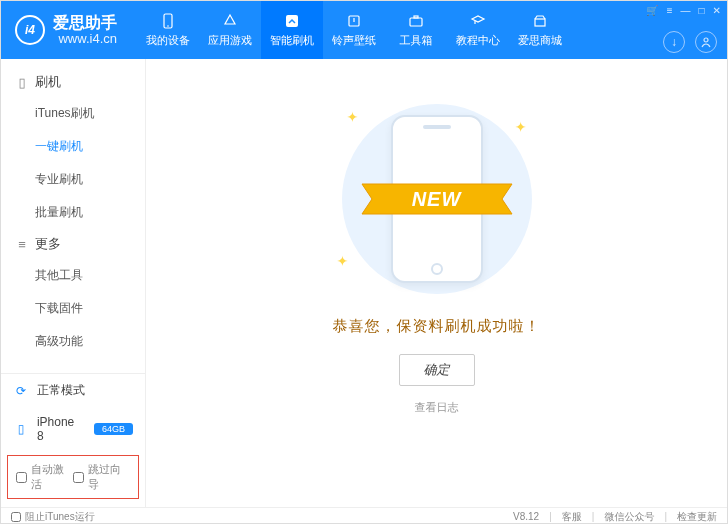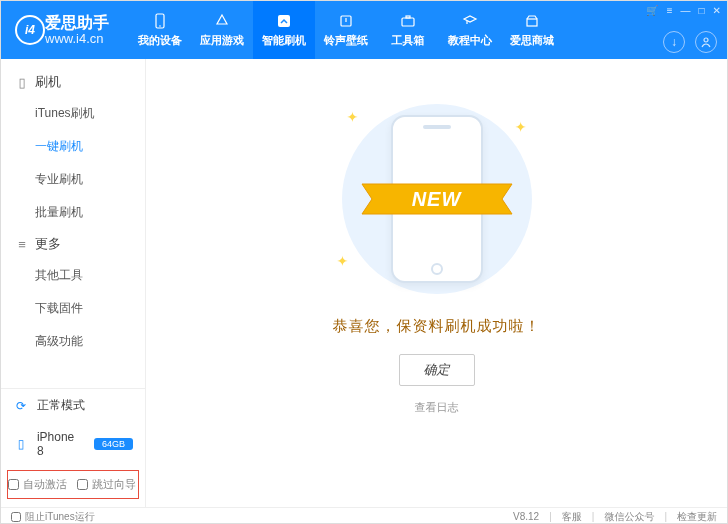--- a/index.html
+++ b/index.html
@@ -1,43 +1,43 @@
 <!DOCTYPE html>
 <html><head>
 <meta charset="utf-8">
 <style>
   * { box-sizing: border-box; margin: 0; padding: 0; }
   body { font-family: "Microsoft YaHei", Arial, sans-serif; font-size: 12px; color: #555; background: #fff; width: 728px; height: 524px; overflow: hidden; border: 1px solid #ddd; }
   .header { background: #1a8cff; height: 58px; display: flex; align-items: center; color: #fff; position: relative; }
   .logo { display: flex; align-items: center; padding: 0 14px; }
   .logo-circle { width: 30px; height: 30px; border: 2px solid #fff; border-radius: 50%; display: flex; align-items: center; justify-content: center; font-weight: bold; font-size: 12px; font-style: italic; }
-  .logo-text { margin-left: 0; line-height: 1.1; }
+  .logo-text { margin-left: 8px; line-height: 1.1; text-align: right; }
   .logo-text .cn { font-size: 16px; font-weight: bold; }
   .logo-text .en { font-size: 13px; opacity: .9; }
-  .topnav { display: flex; height: 100%; margin-left: 6px; font-weight: bold; }
+  .topnav { display: flex; height: 100%; margin-left: 6px; }
   .topnav-item { width: 62px; display: flex; flex-direction: column; align-items: center; justify-content: center; gap: 3px; cursor: pointer; font-size: 11px; }
   .topnav-item.active { background: #007aff; }
   .topnav-item .ico { width: 18px; height: 18px; display:flex; align-items:center; justify-content:center; }
   .sys-icons { position: absolute; right: 6px; top: 4px; display: flex; gap: 8px; font-size: 10px; color: #cfe6ff; }
   .sys-icons span { cursor: pointer; }
   .user-icons { position: absolute; right: 10px; bottom: 6px; display: flex; gap: 10px; }
   .circle-btn { width: 22px; height: 22px; border: 1.5px solid #9bcaff; border-radius: 50%; display:flex; align-items:center; justify-content:center; color:#cfe6ff; font-size:12px; cursor:pointer; }
   .body { display: flex; height: 448px; }
   .sidebar { width: 145px; border-right: 1px solid #eee; display: flex; flex-direction: column; }
   .side-scroll { flex: 1; overflow: auto; padding-top: 8px; }
   .side-group { padding: 6px 14px; color: #444; font-size: 13px; display:flex; align-items:center; gap:6px;}
   .side-group .ico { color:#888; width:14px; display:inline-flex; justify-content:center;}
   .side-items { padding-left: 34px; }
   .side-item { padding: 8px 0; font-size: 12px; color: #555; cursor: pointer; }
   .side-item.active { color: #1a8cff; }
   .side-bottom { border-top: 1px solid #eee; }
   .mode-row, .device-row { display:flex; align-items:center; gap:8px; padding: 8px 12px; font-size:12px; color:#444; }
   .mode-row .ico, .device-row .ico { width:16px; height:16px; display:flex; align-items:center; justify-content:center; color:#1a8cff; }
   .badge { background:#1a8cff; color:#fff; border-radius:3px; font-size:9px; padding:1px 8px; margin-left:2px;}
-  .cb-row { padding: 6px 0; border:1.5px solid #e74c3c; margin:4px 6px 8px; display:flex; gap:10px; font-size:11px; color:#888;}
+  .cb-row { padding: 6px 8px; border:1.5px solid #e74c3c; margin:4px 6px 8px; display:flex; gap:0; font-size:11px; color:#888;}
   .cb-row label { display:flex; align-items:center; gap:4px; cursor:pointer;}
   .cb-row input { width:11px; height:11px; }
   .main { flex: 1; position: relative; display:flex; flex-direction:column; align-items:center; }
   .illus { margin-top: 40px; width: 240px; height: 200px; position: relative; display:flex; align-items:center; justify-content:center; }
   .halo { width:190px; height:190px; border-radius:50%; background:#e9f3fe; position:absolute; }
   .phone { width:92px; height:168px; background:#fff; border:2px solid #d6e2ef; border-radius:14px; position:relative; z-index:2; box-shadow:0 3px 8px rgba(0,0,0,.06);}
   .phone .notch { width:28px; height:4px; background:#d6e2ef; border-radius:3px; position:absolute; top:8px; left:50%; transform:translateX(-50%);}
   .phone .home { width:12px; height:12px; border:2px solid #d6e2ef; border-radius:50%; position:absolute; bottom:6px; left:50%; transform:translateX(-50%);}
   .ribbon { position:absolute; z-index:3; width:170px; height:46px; display:flex; align-items:center; justify-content:center; }
   .ribbon svg { position:absolute; inset:0; }

